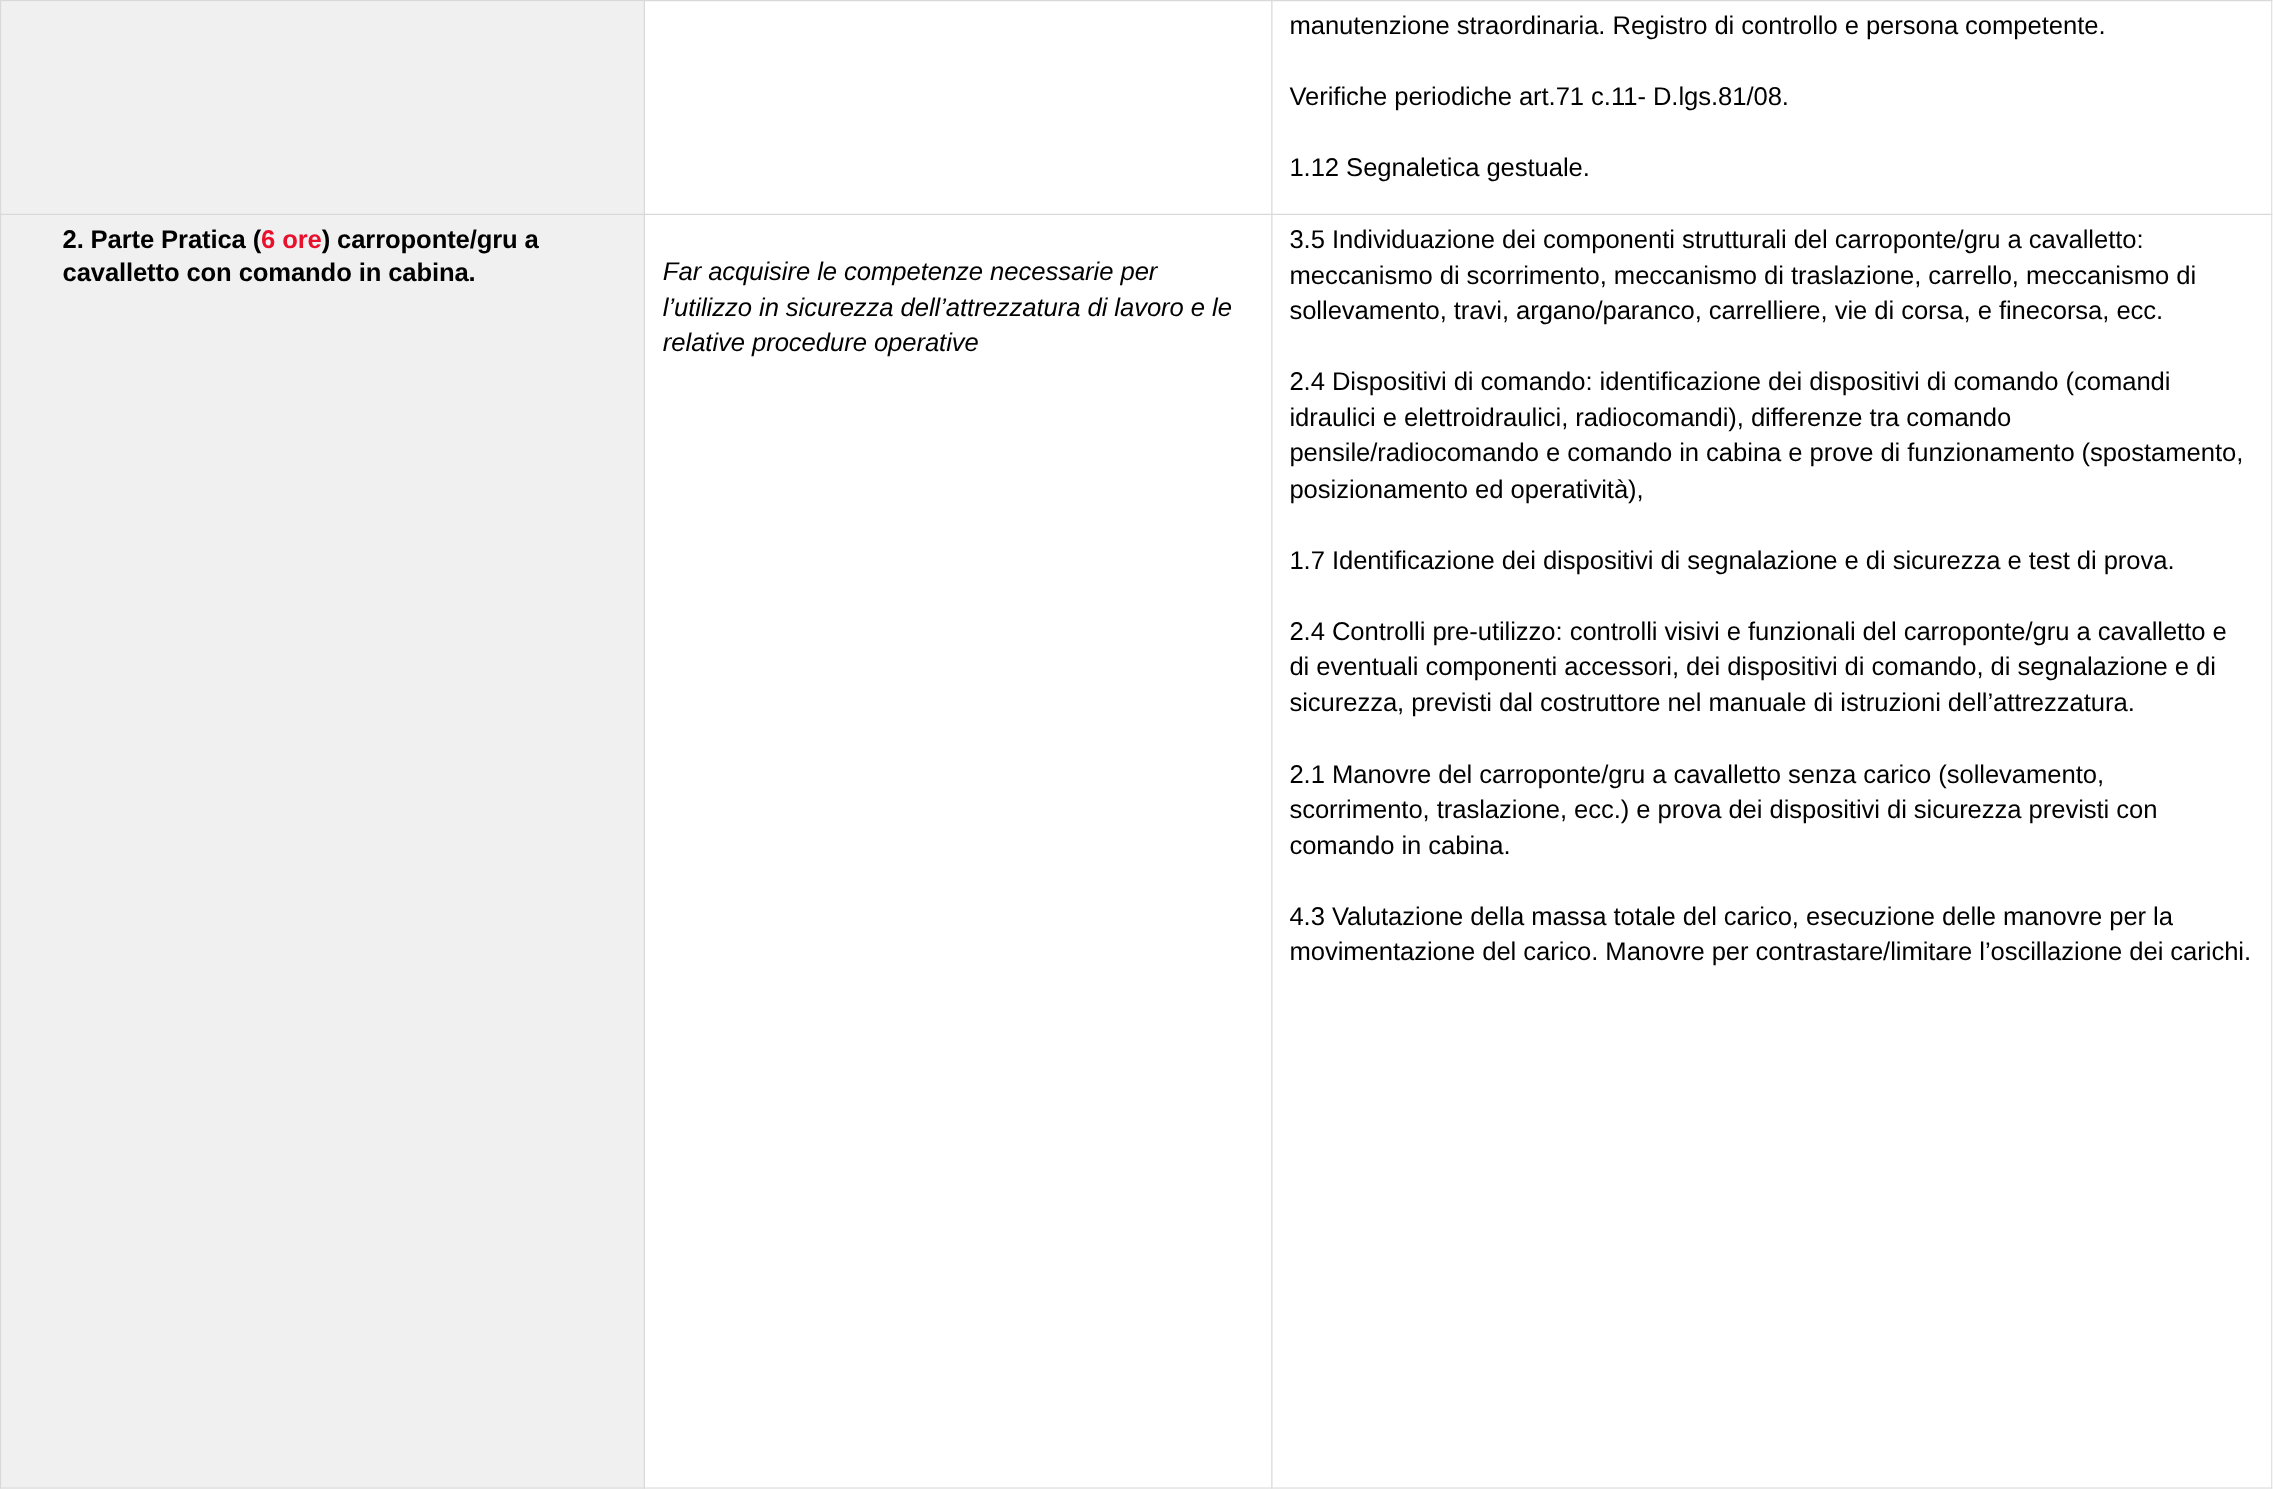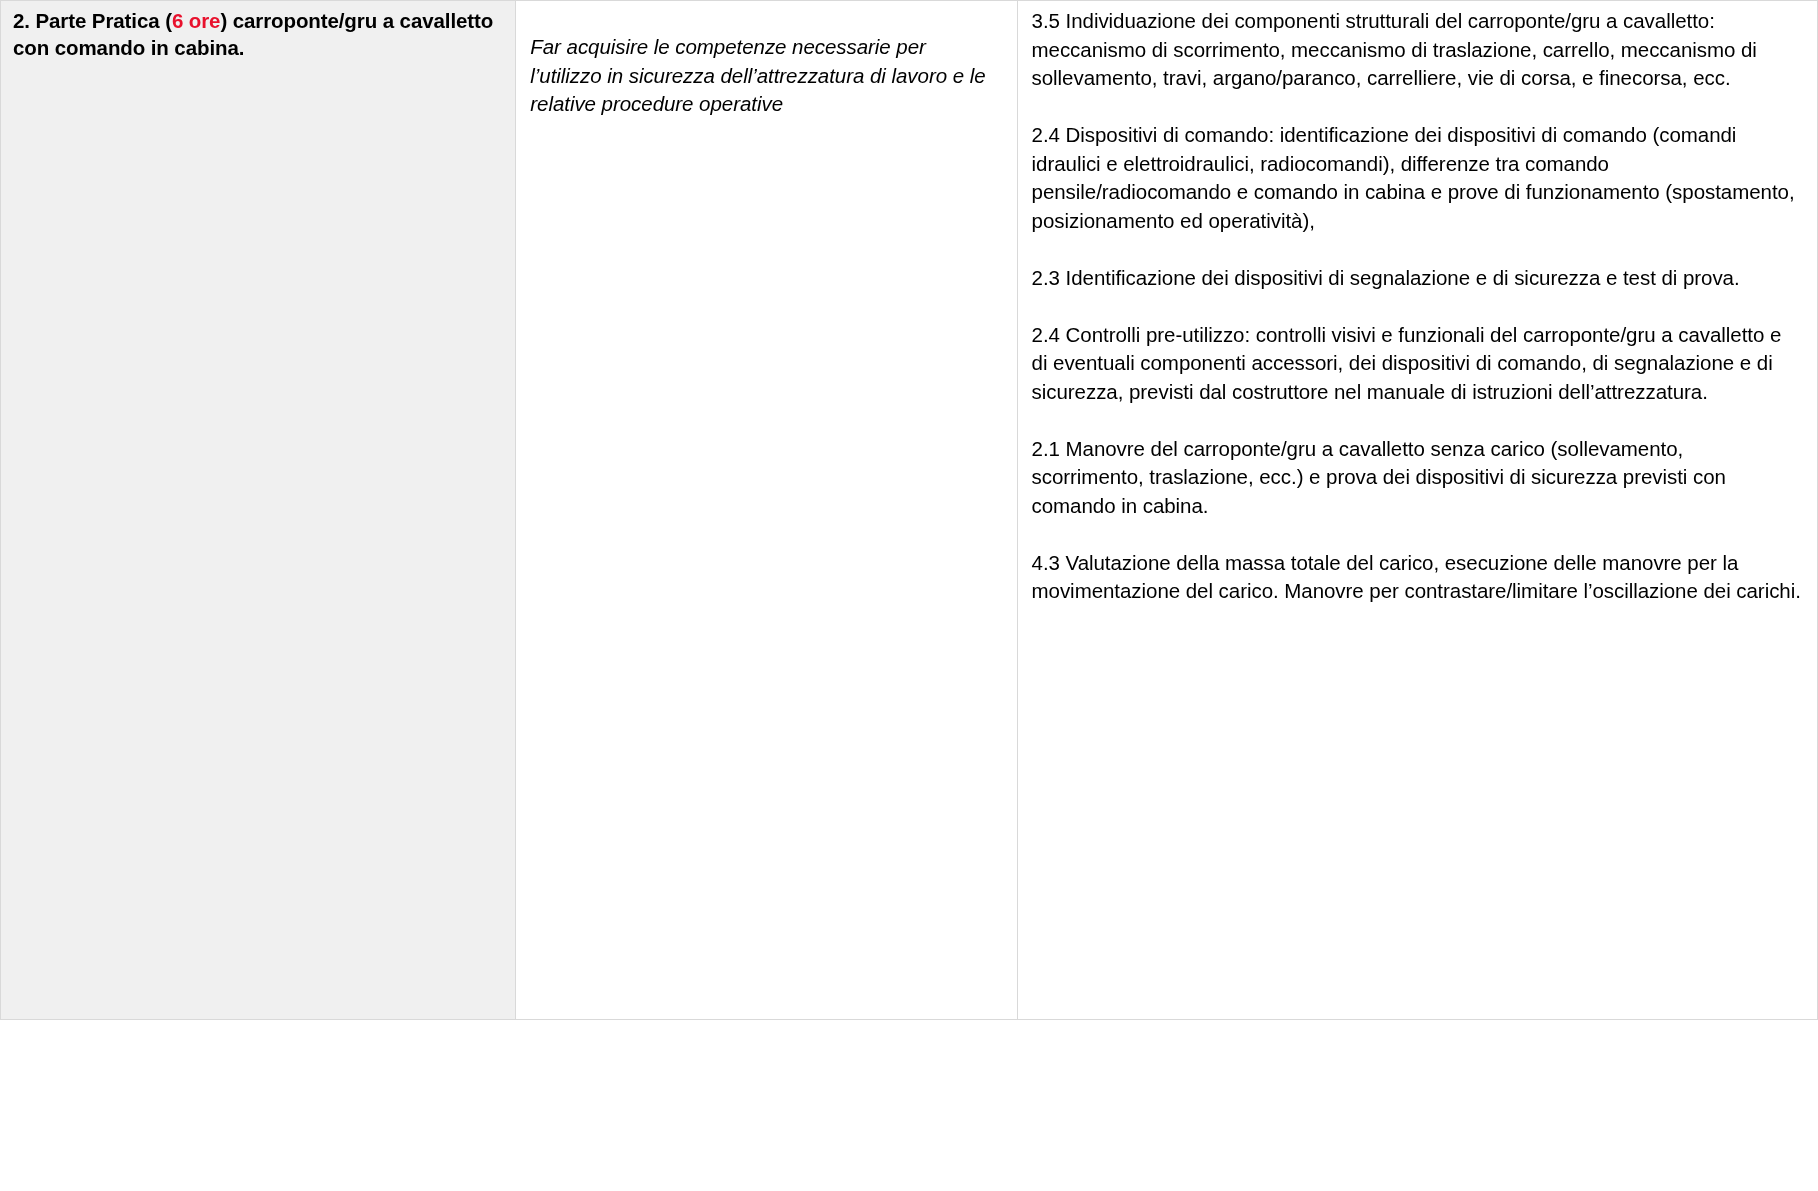--- a/index.html
+++ b/index.html
@@ -35,20 +35,21 @@
   
   .cell-shaded {
     background: #f0f0f0;
   }
   .cell-plain {
     background: #ffffff;
   }
 
   .cell-inner {
     padding: 6px 10px 6px 12px;
+    margin-left: 37px;
   }
 
   .cell-inner-goal {
     padding: 32px 14px 6px 14px;
     font-style: italic;
   }
 
   .cell-inner-content {
     padding: 6px 16px 6px 14px;
   }
@@ -85,37 +86,52 @@
 <body>
 
 <table class="doc-table">
   <colgroup>
     <col class="col-topic">
     <col class="col-goal">
     <col class="col-content">
   </colgroup>
   <tbody>
 
+    <tr class="row-top">
+      <td class="cell-shaded">
+        <div class="cell-inner"></div>
+      </td>
+      <td class="cell-plain">
+        <div class="cell-inner"></div>
+      </td>
+      <td class="cell-plain">
+        <div class="cell-inner-content">
+          <p class="para">manutenzione straordinaria. Registro di controllo e persona competente.</p>
+          <p class="para">Verifiche periodiche art.71 c.11- D.lgs.81/08.</p>
+          <p class="para">1.12 Segnaletica gestuale.</p>
+        </div>
+      </td>
+    </tr>
 
     <tr class="row-main">
       <td class="cell-shaded">
         <div class="cell-inner">
           <p class="topic-title"><span>2. Parte Pratica (</span><span class="hours">6 ore</span><span>) carroponte/gru a cavalletto con comando in cabina.</span></p>
         </div>
       </td>
       <td class="cell-plain">
         <div class="cell-inner-goal">
           <p class="para">Far acquisire le competenze necessarie per l’utilizzo in sicurezza dell’attrezzatura di lavoro e le relative procedure operative</p>
         </div>
       </td>
       <td class="cell-plain">
         <div class="cell-inner-content">
           <p class="para">3.5 Individuazione dei componenti strutturali del carroponte/gru a cavalletto: meccanismo di scorrimento, meccanismo di traslazione, carrello, meccanismo di sollevamento, travi, argano/paranco, carrelliere, vie di corsa, e finecorsa, ecc.</p>
           <p class="para">2.4 Dispositivi di comando: identificazione dei dispositivi di comando (comandi idraulici e elettroidraulici, radiocomandi), differenze tra comando pensile/radiocomando e comando in cabina e prove di funzionamento (spostamento, posizionamento ed operatività),</p>
-          <p class="para">2.3 Identificazione dei dispositivi di segnalazione e di sicurezza e test di prova.</p>
+          <p class="para">1.7 Identificazione dei dispositivi di segnalazione e di sicurezza e test di prova.</p>
           <p class="para">2.4 Controlli pre-utilizzo: controlli visivi e funzionali del carroponte/gru a cavalletto e di eventuali componenti accessori, dei dispositivi di comando, di segnalazione e di sicurezza, previsti dal costruttore nel manuale di istruzioni dell’attrezzatura.</p>
           <p class="para">2.1 Manovre del carroponte/gru a cavalletto senza carico (sollevamento, scorrimento, traslazione, ecc.) e prova dei dispositivi di sicurezza previsti con comando in cabina.</p>
           <p class="para">4.3 Valutazione della massa totale del carico, esecuzione delle manovre per la movimentazione del carico. Manovre per contrastare/limitare l’oscillazione dei carichi.</p>
         </div>
       </td>
     </tr>
 
   </tbody>
 </table>
 

